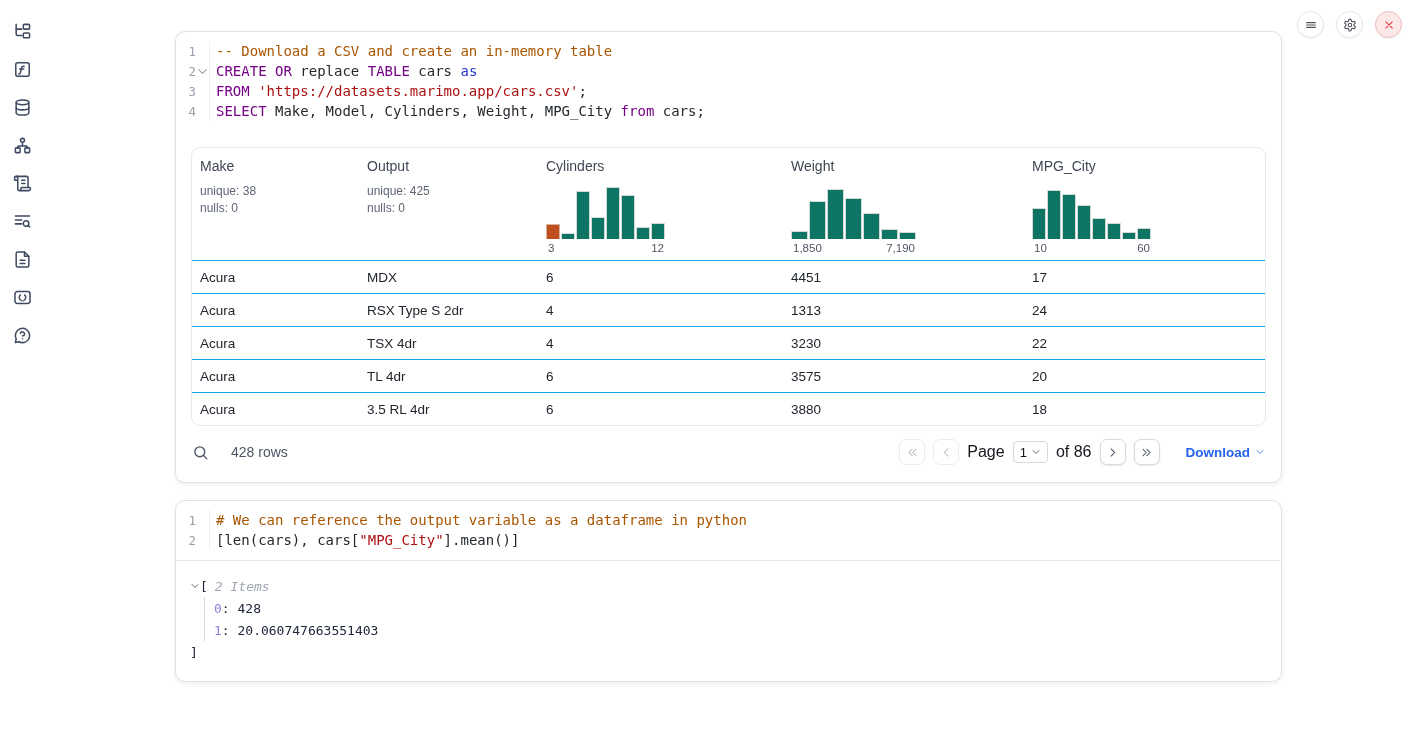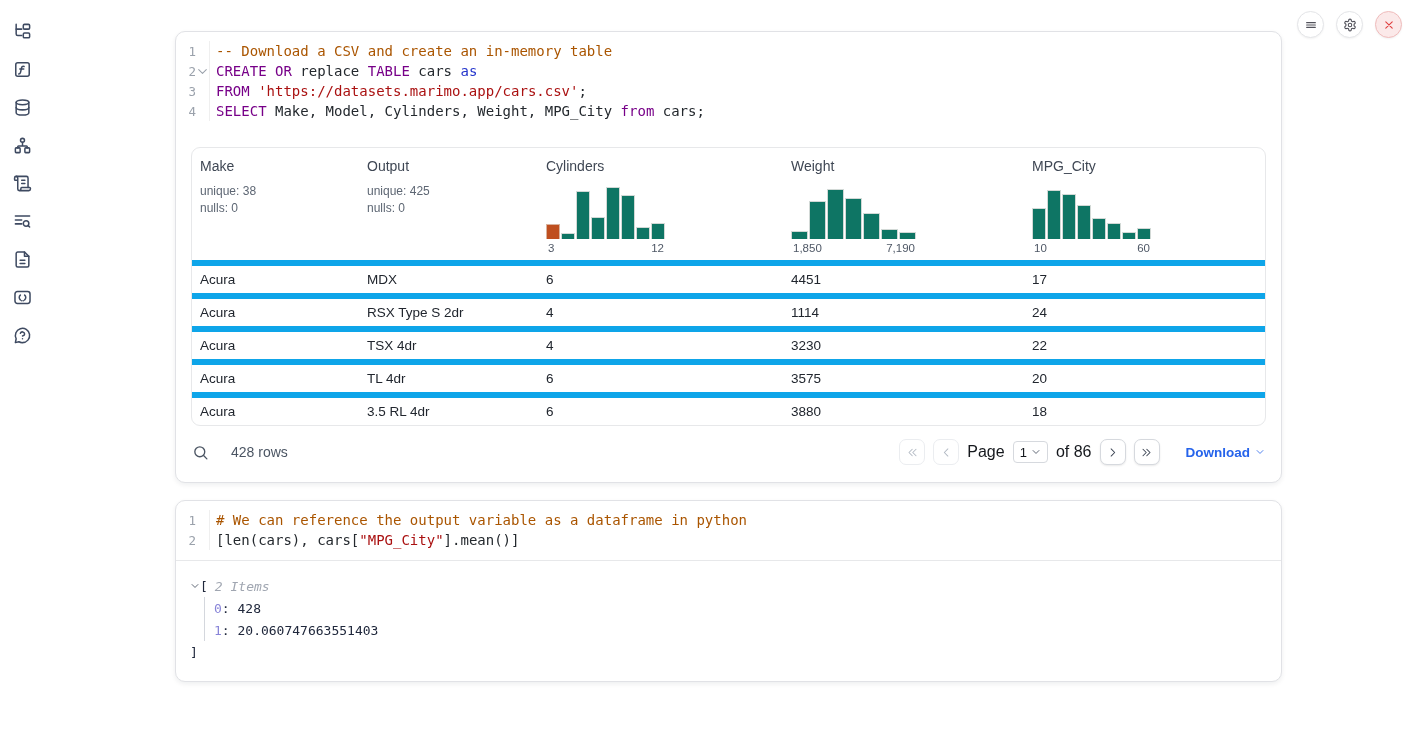--- a/index.html
+++ b/index.html
@@ -47,21 +47,21 @@
   .table-wrap { padding:16px 15px 0; }
   .tbl { border:1px solid #e7e8ea; border-radius:9px; overflow:hidden; }
   .thead { display:grid; grid-template-columns:var(--cols); }
   .th { padding:10px 8px 6px; }
   .th-label { font-size:14px; color:#3f4754; cursor:pointer; }
   .th-stats { margin-top:9px; font-size:12px; color:#5d6673; line-height:17px; }
   .hist { display:flex; align-items:flex-end; gap:1px; height:52px; margin-top:13px; cursor:pointer; }
   .bar { flex:none; background:var(--teal); border:1px solid #d2d9d6; border-bottom:none; }
   .bar.orange { background:var(--org); border-color:#d9b39e; }
   .hist-labels { display:flex; justify-content:space-between; font-size:11.5px; color:#4f5866; margin-top:3px; padding:0 2px; }
-  .tr { display:grid; grid-template-columns:var(--cols); border-top:6px solid #0ea5e9; height:33px; align-items:center; }
+  .tr { display:grid; grid-template-columns:var(--cols); border-top:1px solid #0ea5e9; height:33px; align-items:center; }
   .td { padding-left:8px; font-size:13.5px; color:#21262e; }
 
   
   .tfoot { display:flex; align-items:center; padding:13px 16px 17px; }
   .iconbtn { border:none; background:transparent; color:#4b5563; display:flex; cursor:pointer; }
   .iconbtn svg { width:17px; height:17px; }
   .rowcount { margin-left:22px; font-size:14px; color:#4b5563; }
   .pager { margin-left:auto; display:flex; align-items:center; gap:8px; }
   .pgbtn { width:26px; height:26px; border-radius:7px; background:#fff; display:flex; align-items:center; justify-content:center; cursor:pointer; }
   .pgbtn svg { width:13px; height:13px; }
@@ -287,21 +287,21 @@
                 <div class="td">Acura</div>
                 <div class="td">MDX</div>
                 <div class="td">6</div>
                 <div class="td">4451</div>
                 <div class="td">17</div>
               </div>
               <div class="tr">
                 <div class="td">Acura</div>
                 <div class="td">RSX Type S 2dr</div>
                 <div class="td">4</div>
-                <div class="td">1114</div>
+                <div class="td">1313</div>
                 <div class="td">24</div>
               </div>
               <div class="tr">
                 <div class="td">Acura</div>
                 <div class="td">TSX 4dr</div>
                 <div class="td">4</div>
                 <div class="td">3230</div>
                 <div class="td">22</div>
               </div>
               <div class="tr">

